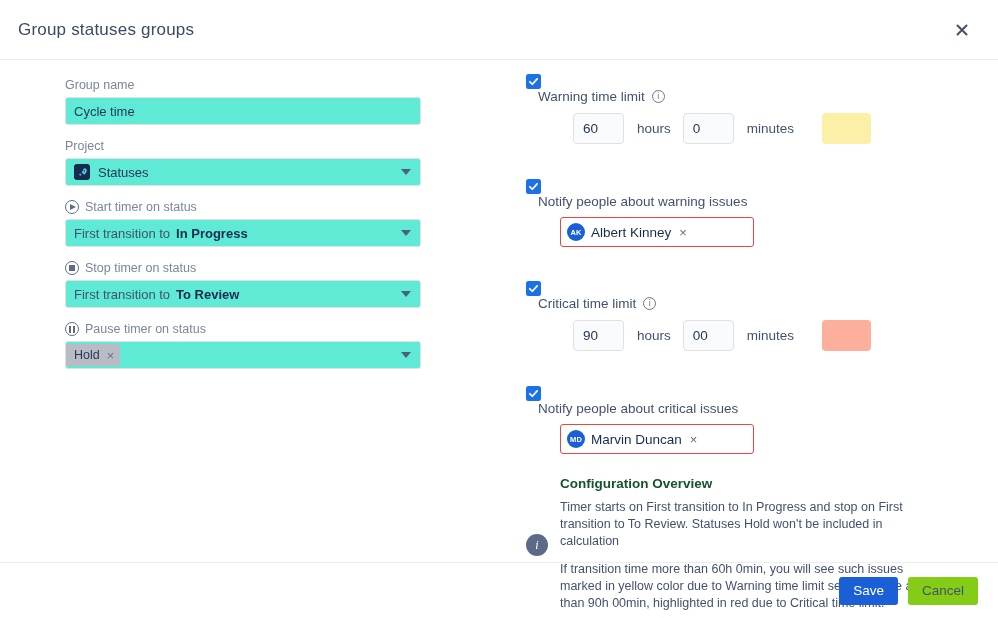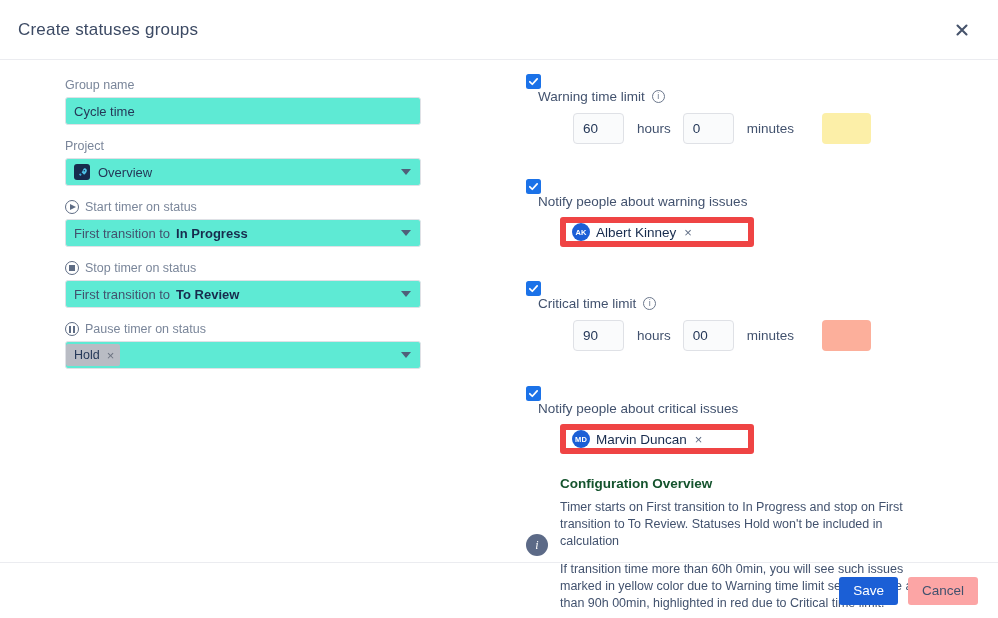--- a/index.html
+++ b/index.html
@@ -179,21 +179,21 @@
     width: 49px; height: 31px;
     border-radius: 4px;
     margin-left: 16px;
   }
 
   .people-box {
     margin: 8px 0 0 34px;
     width: 194px;
     height: 30px;
     background: #fff;
-    border: 6px solid #ef4444;
+    border: 1px solid #ef4444;
     border-radius: 3px;
     display: flex; align-items: center;
     padding: 0 6px;
   }
   .chip {
     display: inline-flex; align-items: center; gap: 6px;
     font-size: 13.5px; color: #172B4D;
   }
   .avatar {
     width: 18px; height: 18px;
@@ -248,29 +248,29 @@
     height: 28px;
     padding: 0 14px;
     border-radius: 3px;
     font-size: 13.5px;
     display: flex; align-items: center; justify-content: center;
     cursor: pointer;
     border: none;
     font-family: "Liberation Sans", sans-serif;
   }
   .btn-primary { background: #1B5FD6; color: #fff; font-weight: normal; }
-  .btn-secondary { background: #fca5a5; color: #42526E; }
+  .btn-secondary { background: #84cc16; color: #42526E; }
 </style>
 </head>
 <body>
 
 <div class="modal">
 
   <div class="header">
-    <div class="header-title">Create statuses groups</div>
+    <div class="header-title">Group statuses groups</div>
     <div class="close-btn">
       <svg width="14" height="14" viewBox="0 0 14 14">
         <path d="M2.5 2.5 L11.5 11.5 M11.5 2.5 L2.5 11.5" stroke="#46536B" stroke-width="2.1" stroke-linecap="round"></path>
       </svg>
     </div>
   </div>
 
   <div class="body">
 
     <div class="col-left">
@@ -285,21 +285,21 @@
       <div class="field">
         <div class="field-label">Project</div>
         <div class="select-box">
           <span class="proj-icon">
             <svg width="11" height="11" viewBox="0 0 16 16">
               <path d="M11.5 1.8c1.6.3 2.6 1.3 2.8 2.9.2 1.8-1 3.9-2.8 5.6l-1.1 1-3.7-3.7 1-1.1C9.4 2.8 9.8 1.5 11.5 1.8z" fill="#4FC3E8"></path>
               <circle cx="10.6" cy="5.3" r="1.1" fill="#172B4D"></circle>
               <path d="M4.6 9.2 2.8 11l2.2 2.2 1.8-1.8z" fill="#3AA9D6"></path>
             </svg>
           </span>
-          <span>Overview</span>
+          <span>Statuses</span>
           <span class="caret"></span>
         </div>
       </div>
 
       <div class="field">
         <div class="field-label">
           <span class="circ-icon">
               <span class="gl-play"></span>
             </span>
           <span>Start timer on status</span>

